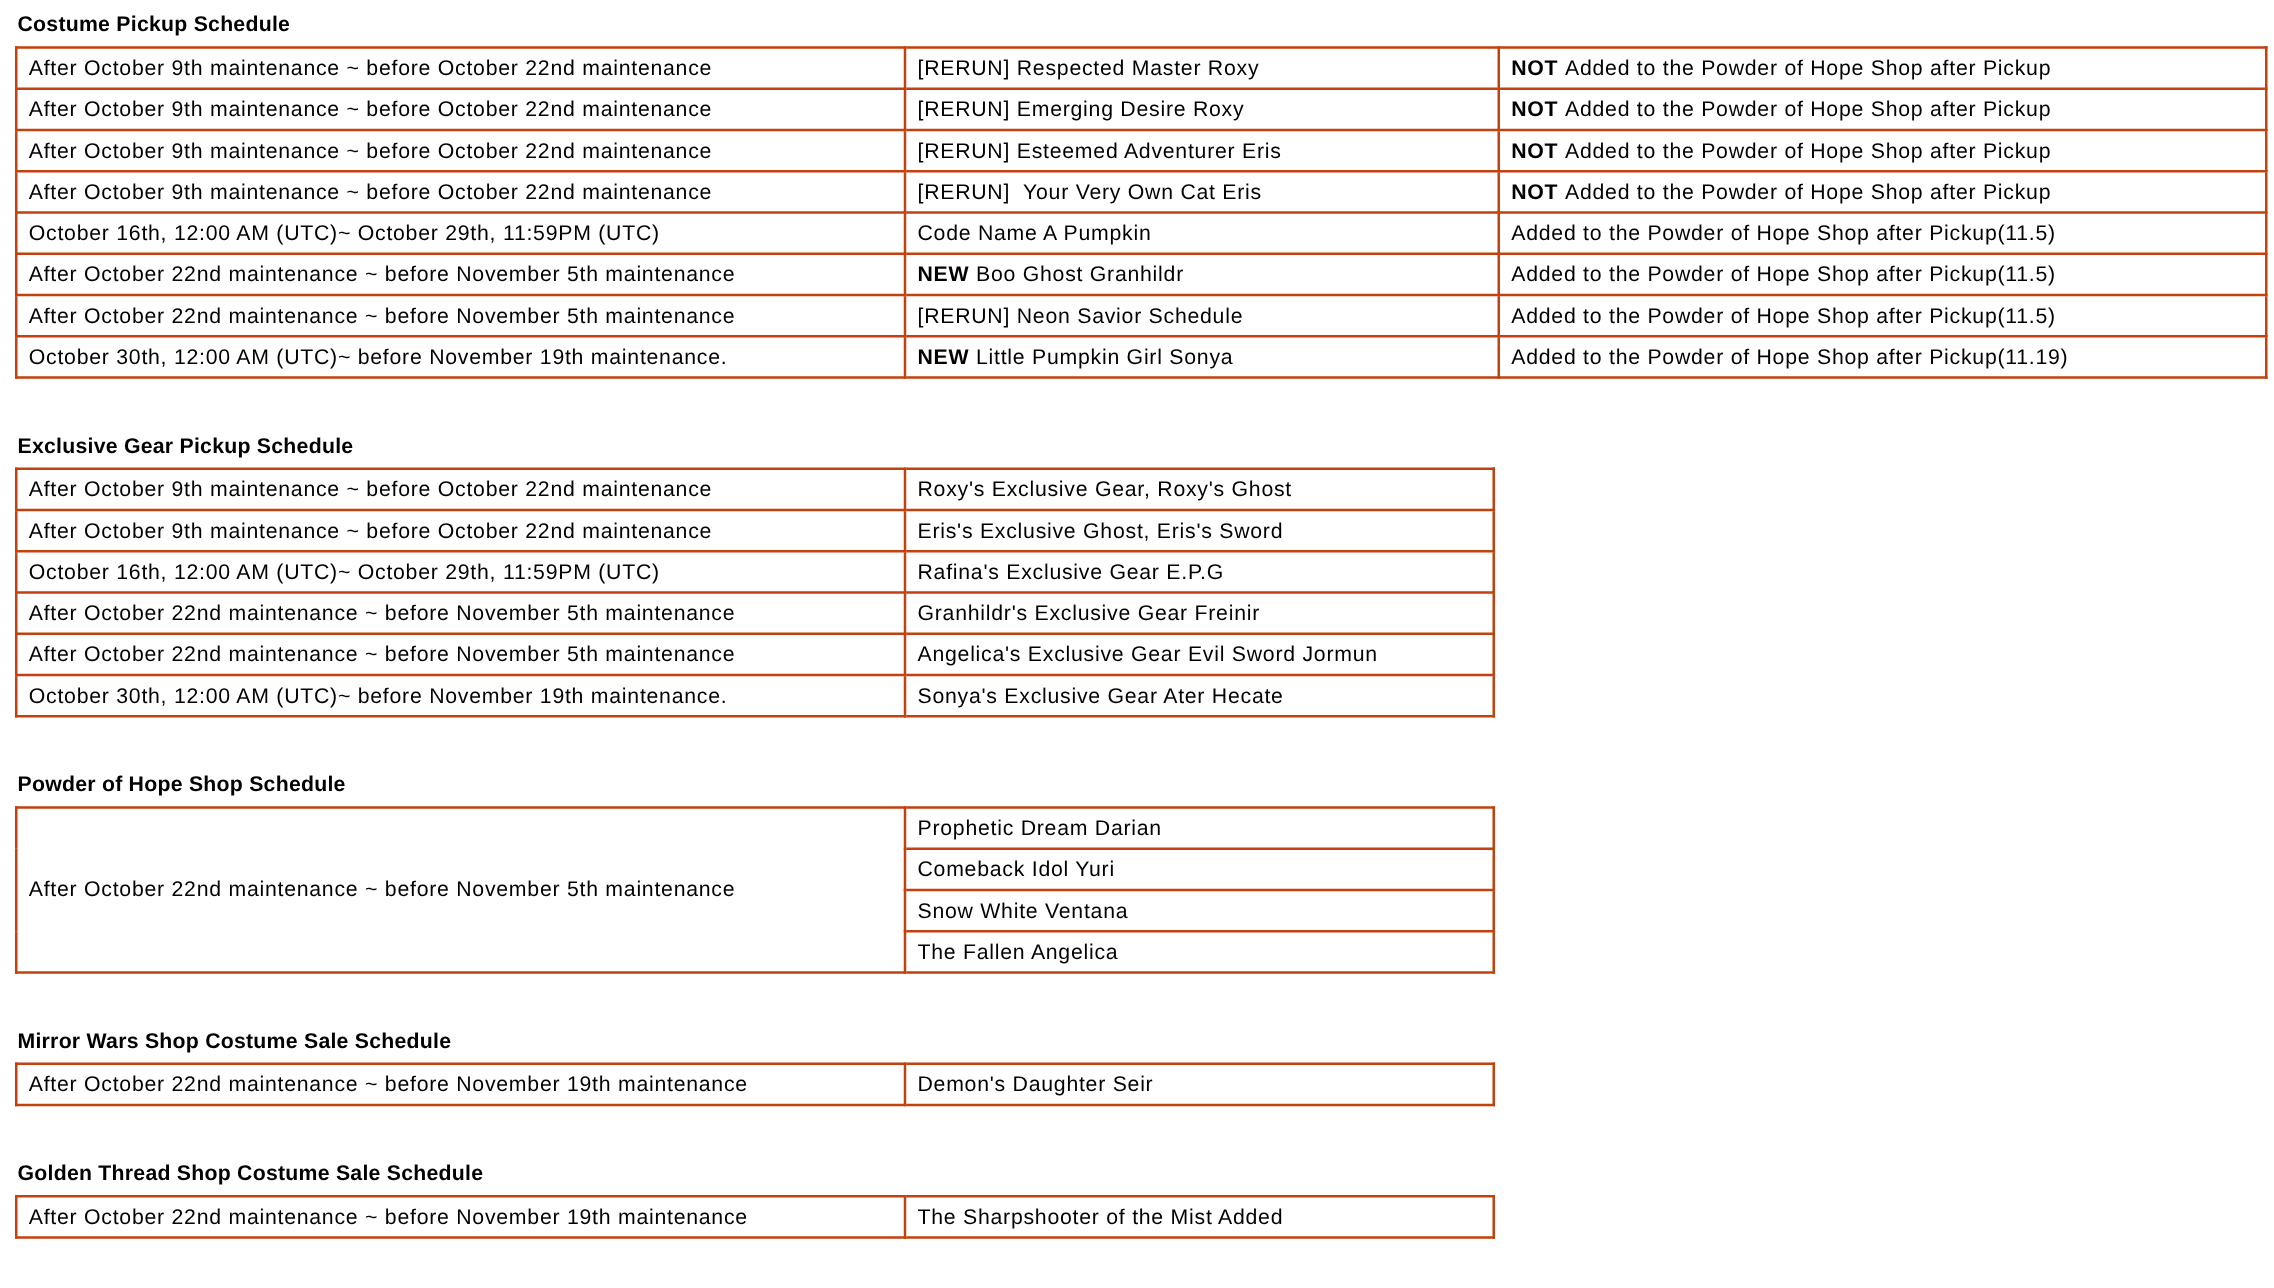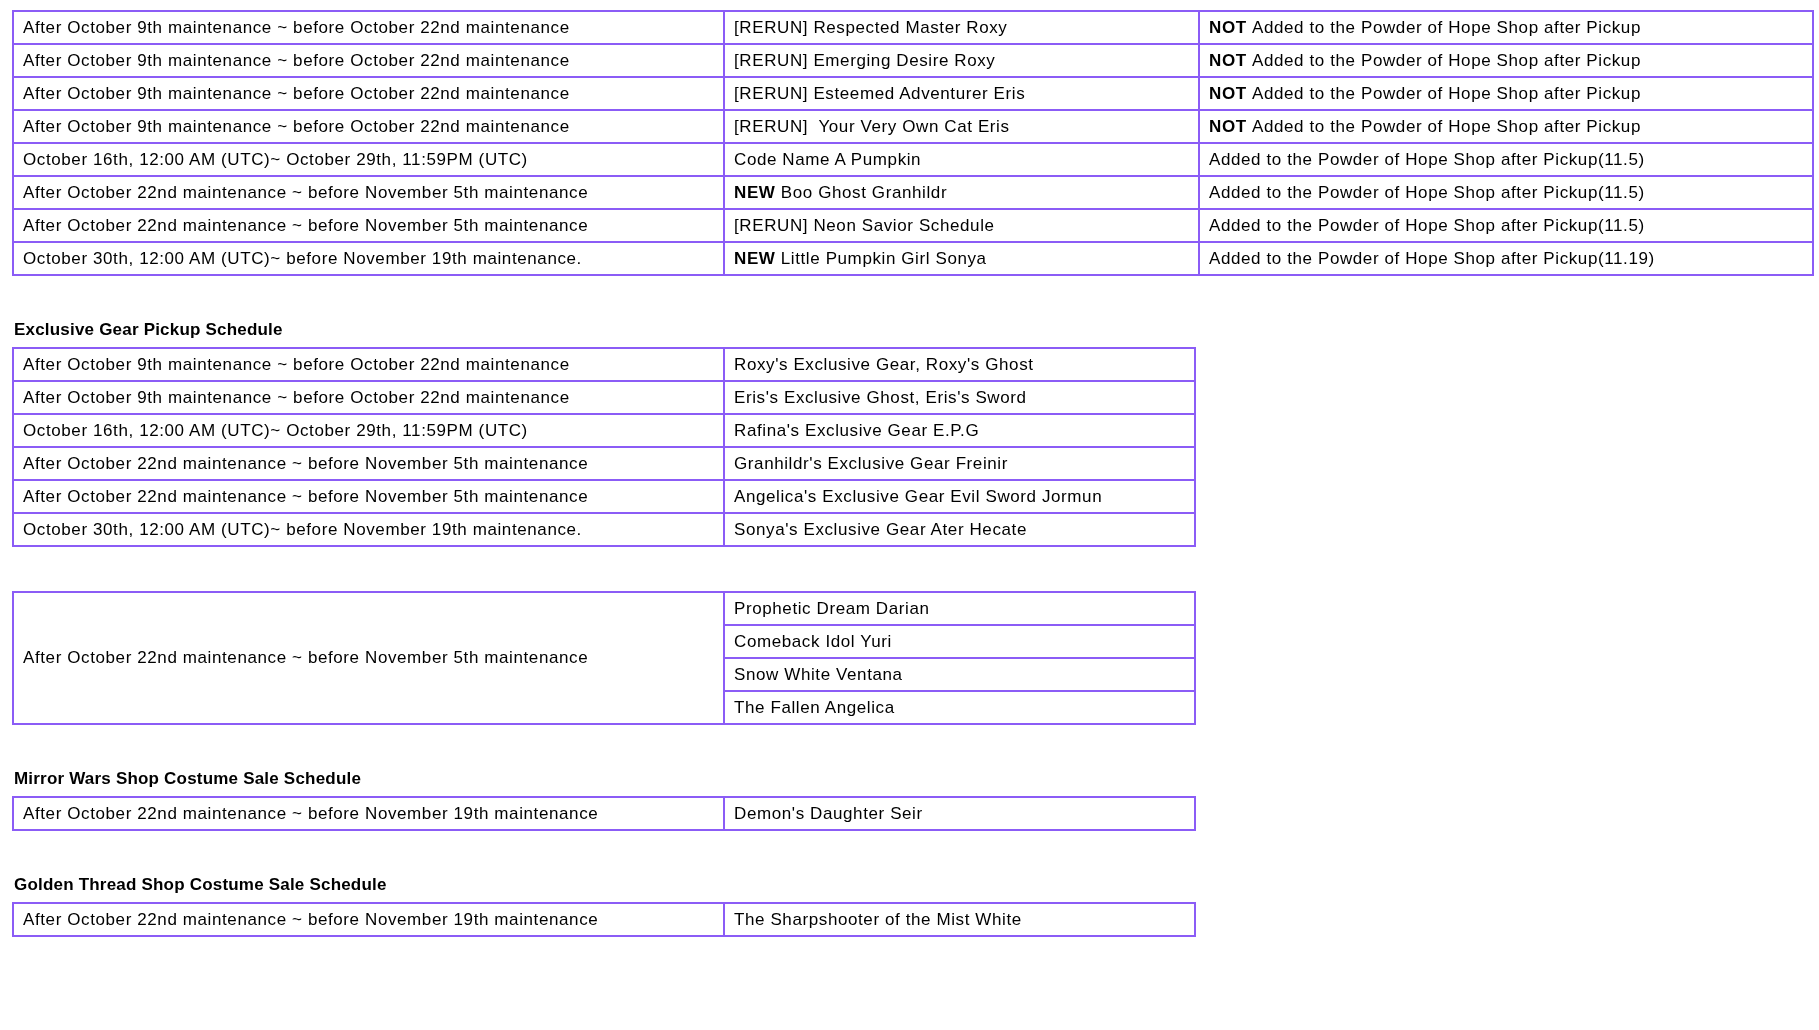--- a/index.html
+++ b/index.html
@@ -15,37 +15,38 @@
   .section + .section { margin-top: 44px; }
   .section-title {
     font-size: 17px;
     line-height: 20px;
     font-weight: 700;
     letter-spacing: 0.2px;
     margin: 0 0 7px 2px;
   }
   table.tbl { border-collapse: collapse; table-layout: fixed; }
   .tbl td {
-    border: 2px solid #8b5cf6;
+    border: 2px solid #c2410c;
     height: 33px;
     padding: 0 6px 0 9px;
     font-size: 17px;
     letter-spacing: 0.6px;
     white-space: pre;
     overflow: hidden;
     vertical-align: middle;
   }
   .tbl td b { font-weight: 700; }
 </style>
 </head>
 <body>
 
 <div class="page">
 
   <div class="section">
+    <h2 class="section-title">Costume Pickup Schedule</h2>
     <table class="tbl">
       <colgroup>
           <col style="width:711px">
           <col style="width:475px">
           <col style="width:614px">
         </colgroup>
       <tbody>
         <tr>
           <td>After October 9th maintenance ~ before October 22nd maintenance</td>
           <td><b></b><span>[RERUN] Respected Master Roxy</span></td>
@@ -120,20 +121,21 @@
         </tr>
         <tr>
           <td>October 30th, 12:00 AM (UTC)~ before November 19th maintenance.</td>
           <td>Sonya's Exclusive Gear Ater Hecate</td>
         </tr>
       </tbody>
     </table>
   </div>
 
   <div class="section">
+    <h2 class="section-title">Powder of Hope Shop Schedule</h2>
     <table class="tbl">
       <colgroup>
           <col style="width:711px">
           <col style="width:471px">
         </colgroup>
       <tbody>
         <tr>
           <td rowspan="4">After October 22nd maintenance ~ before November 5th maintenance</td>
           <td>Prophetic Dream Darian</td>
         </tr>
@@ -169,19 +171,19 @@
   <div class="section">
     <h2 class="section-title">Golden Thread Shop Costume Sale Schedule</h2>
     <table class="tbl">
       <colgroup>
           <col style="width:711px">
           <col style="width:471px">
         </colgroup>
       <tbody>
         <tr>
           <td>After October 22nd maintenance ~ before November 19th maintenance</td>
-          <td>The Sharpshooter of the Mist White</td>
+          <td>The Sharpshooter of the Mist Added</td>
         </tr>
       </tbody>
     </table>
   </div>
 
 </div>
 
 </body></html>

